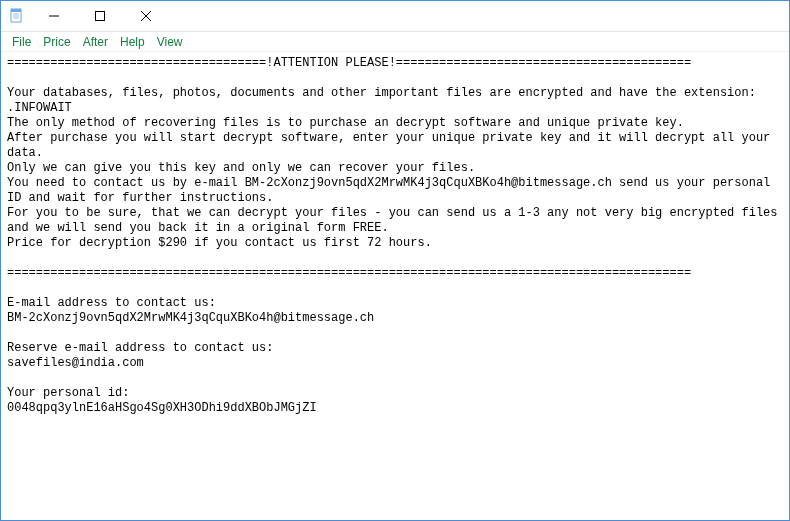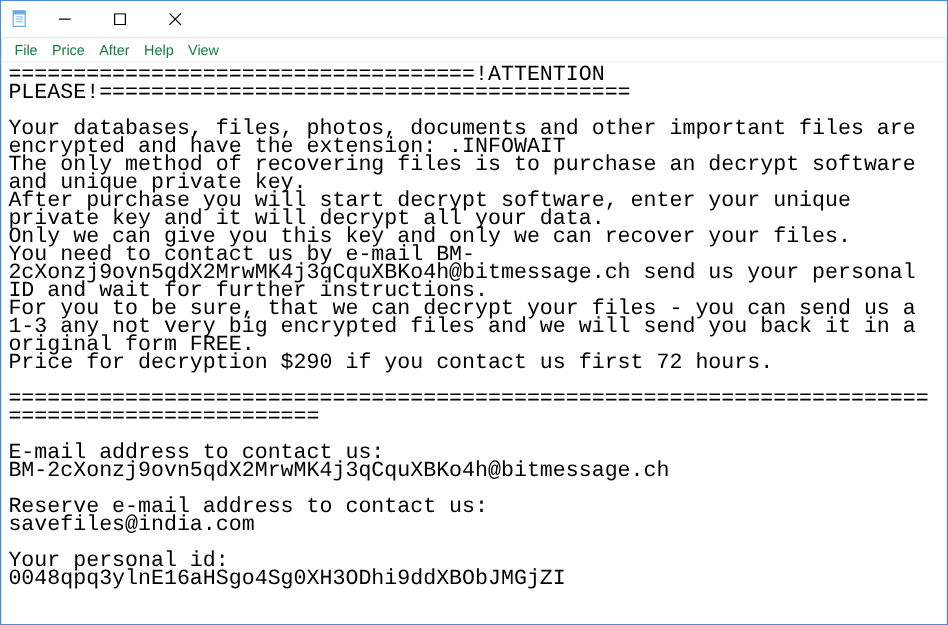--- a/index.html
+++ b/index.html
@@ -54,21 +54,21 @@
       font-size: 12px;
       color: #15803d;
       border-bottom: 1px solid #f0f0f0;
     }
     .menu-item {
       padding: 2px 5px;
     }
     .content {
       padding: 4px 6px;
       font-family: Consolas, "Courier New", monospace;
-      font-size: 18px;
+      font-size: 12px;
       line-height: 15px;
       color: #000;
       white-space: pre-wrap;
       word-wrap: break-word;
       height: calc(100% - 51px);
       overflow: hidden;
     }
   </style>
 </head>
 <body>

